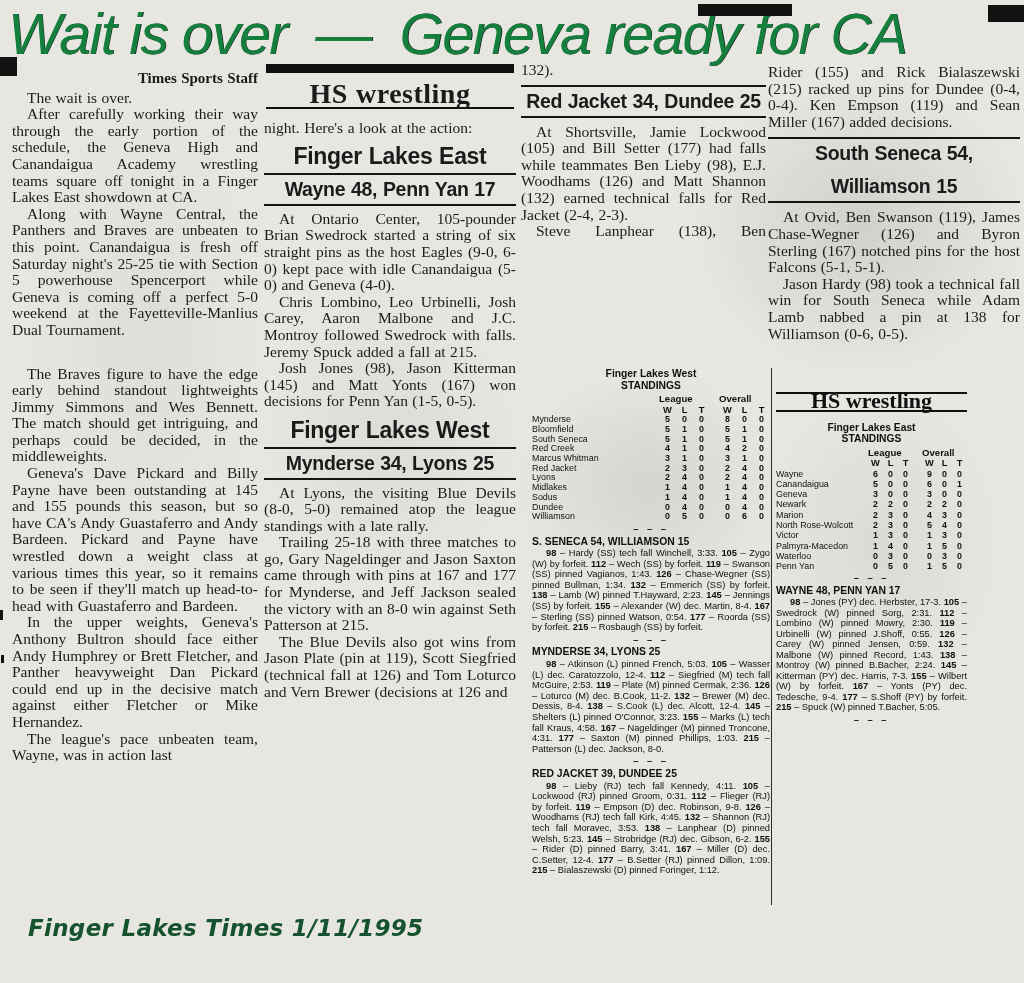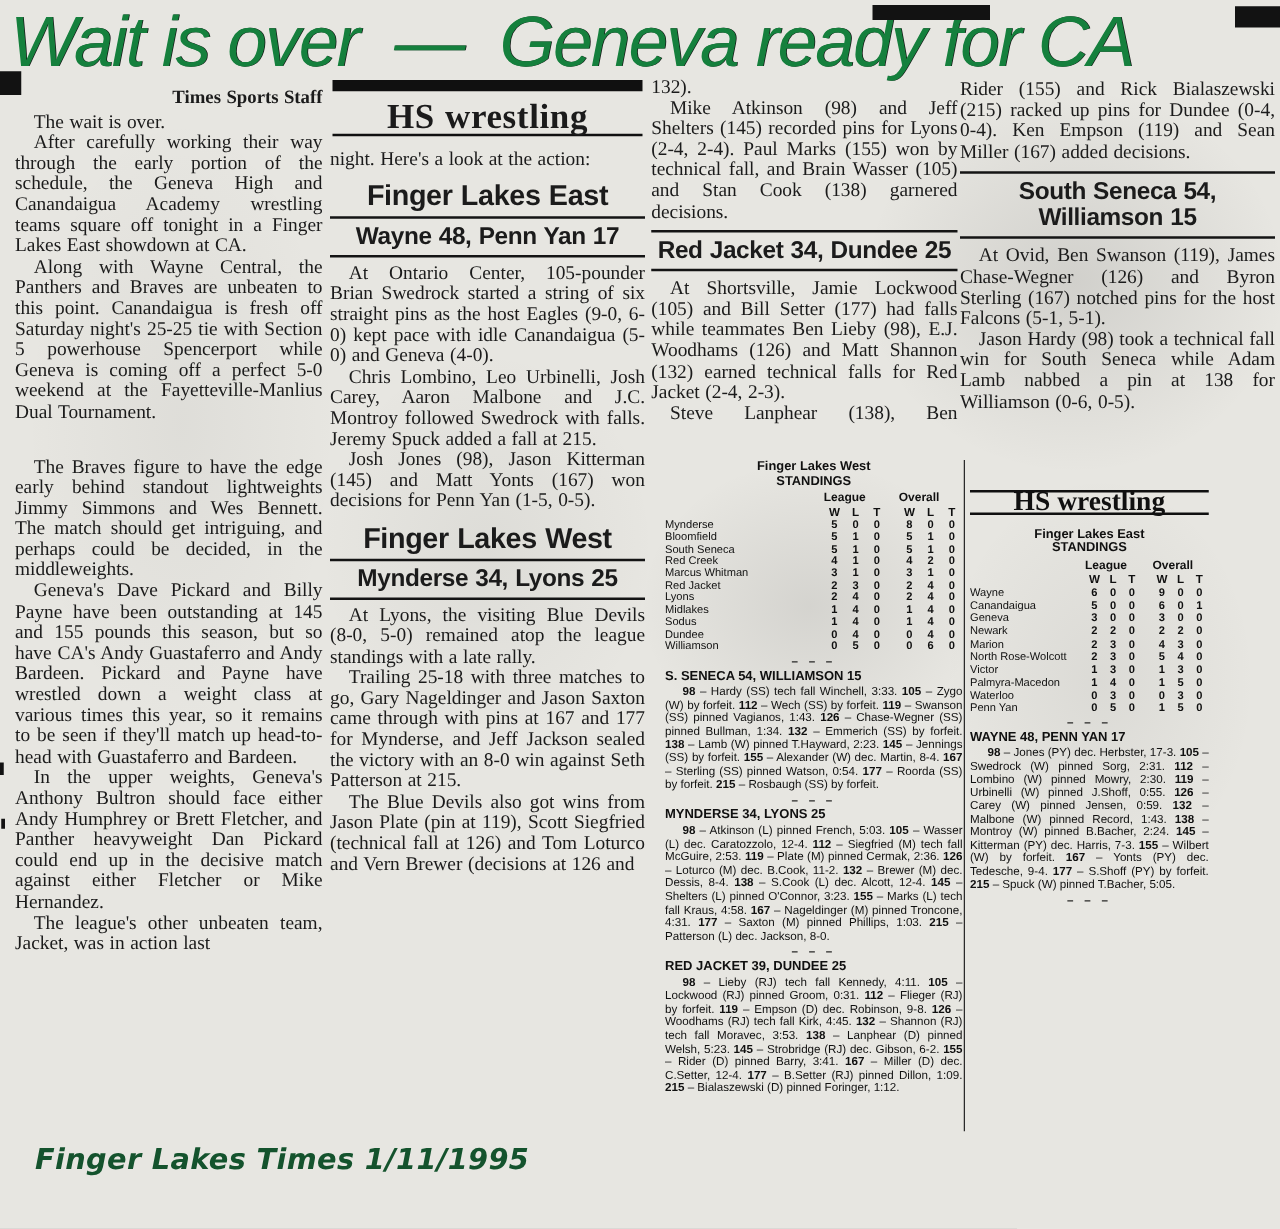--- a/index.html
+++ b/index.html
@@ -90,21 +90,21 @@
   <div class="col col1">
     <div class="byline">Times Sports Staff</div>
     <div class="plist">
 
     <p>The wait is over.</p>
         <p>After carefully working their way through the early portion of the schedule, the Geneva High and Canandaigua Academy wrestling teams square off tonight in a Finger Lakes East showdown at CA.</p>
         <p>Along with Wayne Central, the Panthers and Braves are unbeaten to this point. Canandaigua is fresh off Saturday night's 25-25 tie with Section 5 powerhouse Spencerport while Geneva is coming off a perfect 5-0 weekend at the Fayetteville-Manlius Dual Tournament.</p>
         <p>The Braves figure to have the edge early behind standout lightweights Jimmy Simmons and Wes Bennett. The match should get intriguing, and perhaps could be decided, in the middleweights.</p>
         <p>Geneva's Dave Pickard and Billy Payne have been outstanding at 145 and 155 pounds this season, but so have CA's Andy Guastaferro and Andy Bardeen. Pickard and Payne have wrestled down a weight class at various times this year, so it remains to be seen if they'll match up head-to-head with Guastaferro and Bardeen.</p>
         <p>In the upper weights, Geneva's Anthony Bultron should face either Andy Humphrey or Brett Fletcher, and Panther heavyweight Dan Pickard could end up in the decisive match against either Fletcher or Mike Hernandez.</p>
-        <p>The league's other unbeaten team, Jacket, was in action last</p>
+        <p>The league's pace unbeaten team, Wayne, was in action last</p>
       </div>
   </div>
 
   <div class="col col2">
     <div class="thickbar"></div>
     <div class="hsbox1">HS wrestling</div>
     <p class="noind">night. Here's a look at the action:</p>
     <div class="flhead">Finger Lakes East</div>
     <div class="rule"></div>
     <div class="gamehead">Wayne 48, Penn Yan 17</div>
@@ -122,33 +122,32 @@
     <div style="margin-top:5px;">
 
     <p>At Lyons, the visiting Blue Devils (8-0, 5-0) remained atop the league standings with a late rally.</p>
         <p>Trailing 25-18 with three matches to go, Gary Nageldinger and Jason Saxton came through with pins at 167 and 177 for Mynderse, and Jeff Jackson sealed the victory with an 8-0 win against Seth Patterson at 215.</p>
         <p>The Blue Devils also got wins from Jason Plate (pin at 119), Scott Siegfried (technical fall at 126) and Tom Loturco and Vern Brewer (decisions at 126 and</p>
       </div>
   </div>
 
   <div class="col col3">
     <p class="noind">132).</p>
-    <p>Mike Atkinson (98) and Jeff Shelters (145) recorded pins for Lyons (2-4, 2-4). Paul Marks (155) won by technical fall, and Brain Wasser (105) and Stan Cook (138) garnered decisions.</p>
     <div class="rule" style="margin-top:6px;"></div>
     <div class="gamehead">Red Jacket 34, Dundee 25</div>
     <div class="rule"></div>
     <p style="margin-top:6px;">At Shortsville, Jamie Lockwood (105) and Bill Setter (177) had falls while teammates Ben Lieby (98), E.J. Woodhams (126) and Matt Shannon (132) earned technical falls for Red Jacket (2-4, 2-3).</p>
     <p class="stretch">Steve Lanphear (138), Ben</p>
   </div>
 
   <div class="col col4">
     <p class="noind">Rider (155) and Rick Bialaszewski (215) racked up pins for Dundee (0-4, 0-4). Ken Empson (119) and Sean Miller (167) added decisions.</p>
     <div class="rule" style="margin-top:7px;"></div>
     <div class="gamehead" style="margin-bottom:0;">South Seneca 54,</div>
-    <div class="gamehead" style="margin-top:0;">Williamson 15</div>
+    <div class="gamehead" style="margin-top:12px;">Williamson 15</div>
     <div class="rule"></div>
     <p style="margin-top:6px;">At Ovid, Ben Swanson (119), James Chase-Wegner (126) and Byron Sterling (167) notched pins for the host Falcons (5-1, 5-1).</p>
     <p>Jason Hardy (98) took a technical fall win for South Seneca while Adam Lamb nabbed a pin at 138 for Williamson (0-6, 0-5).</p>
   </div>
 
   <div class="agate agateC">
     <div class="sttl">Finger Lakes West</div>
     <div class="sttl">STANDINGS</div>
     <div class="grp">
       <span class="stm"></span>

